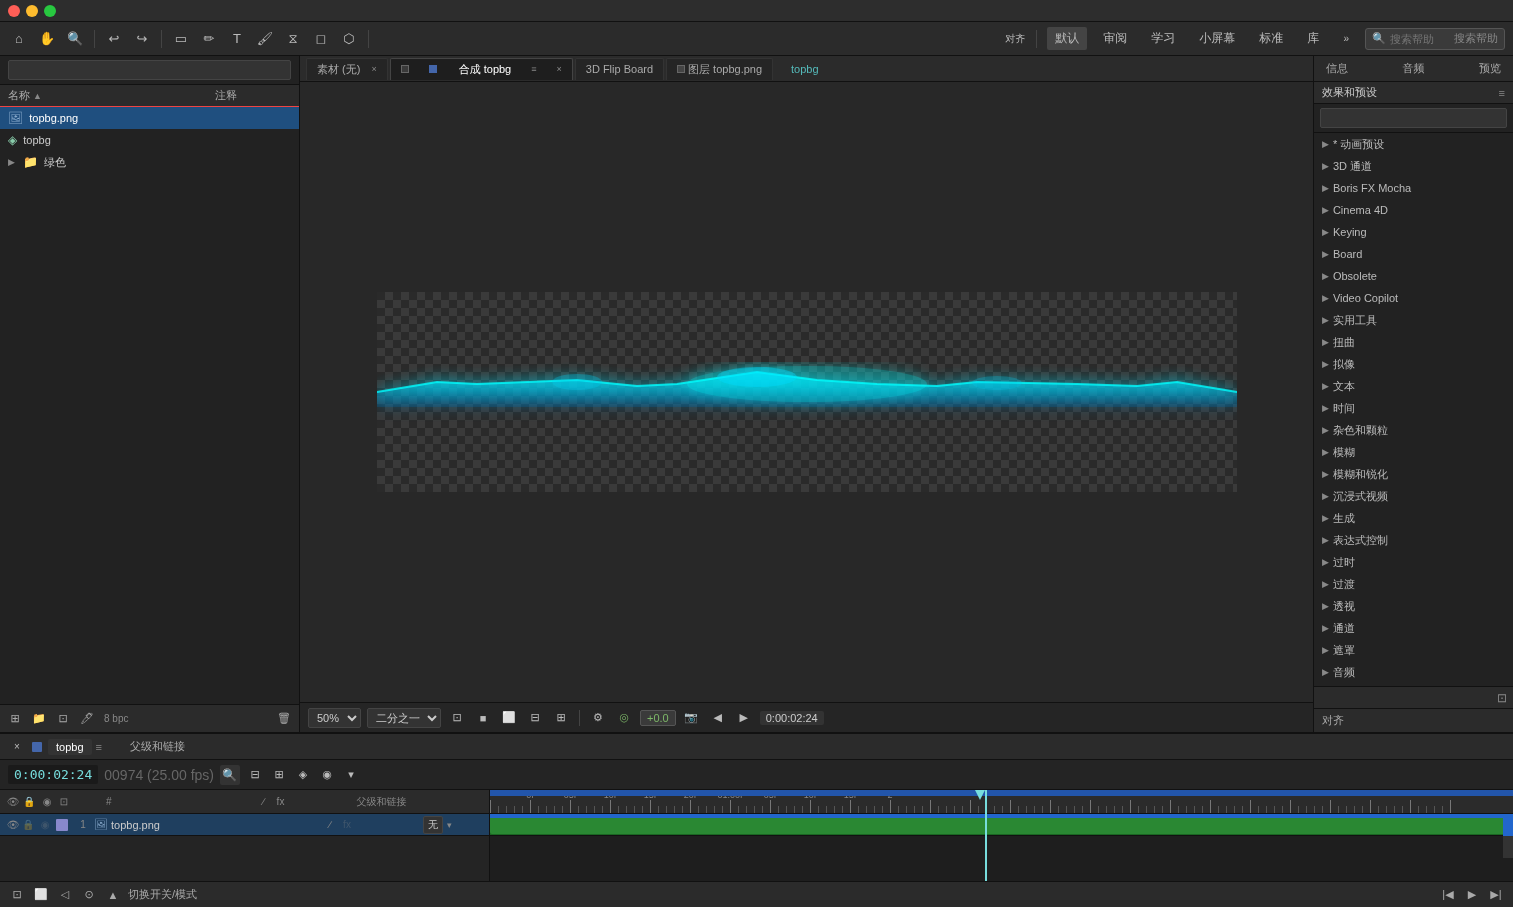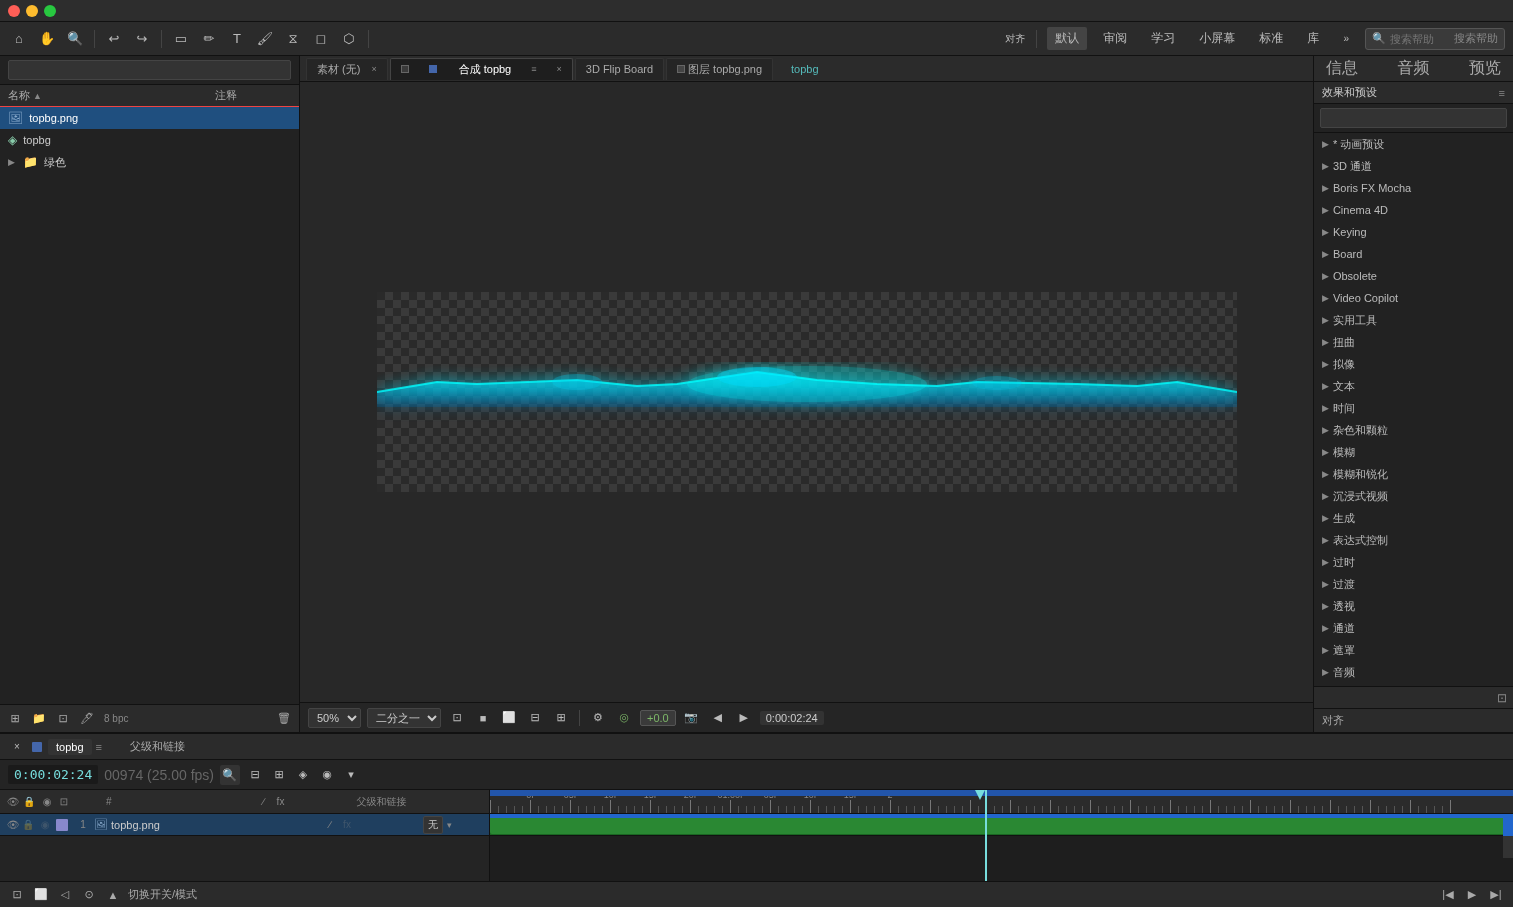--- a/index.html
+++ b/index.html
@@ -341,21 +341,21 @@
       display: flex;
       align-items: center;
       height: 26px;
       background: #2b2b2b;
       border-bottom: 1px solid #111;
       padding: 0 6px;
       gap: 2px;
       justify-content: space-between;
     }
     .rp-tab {
-      font-size: 16px;
+      font-size: 11px;
       color: #aaa;
       cursor: pointer;
       padding: 2px 6px;
     }
 
     #effects-panel {
       flex: 1;
       overflow-y: auto;
     }
     #effects-search {

